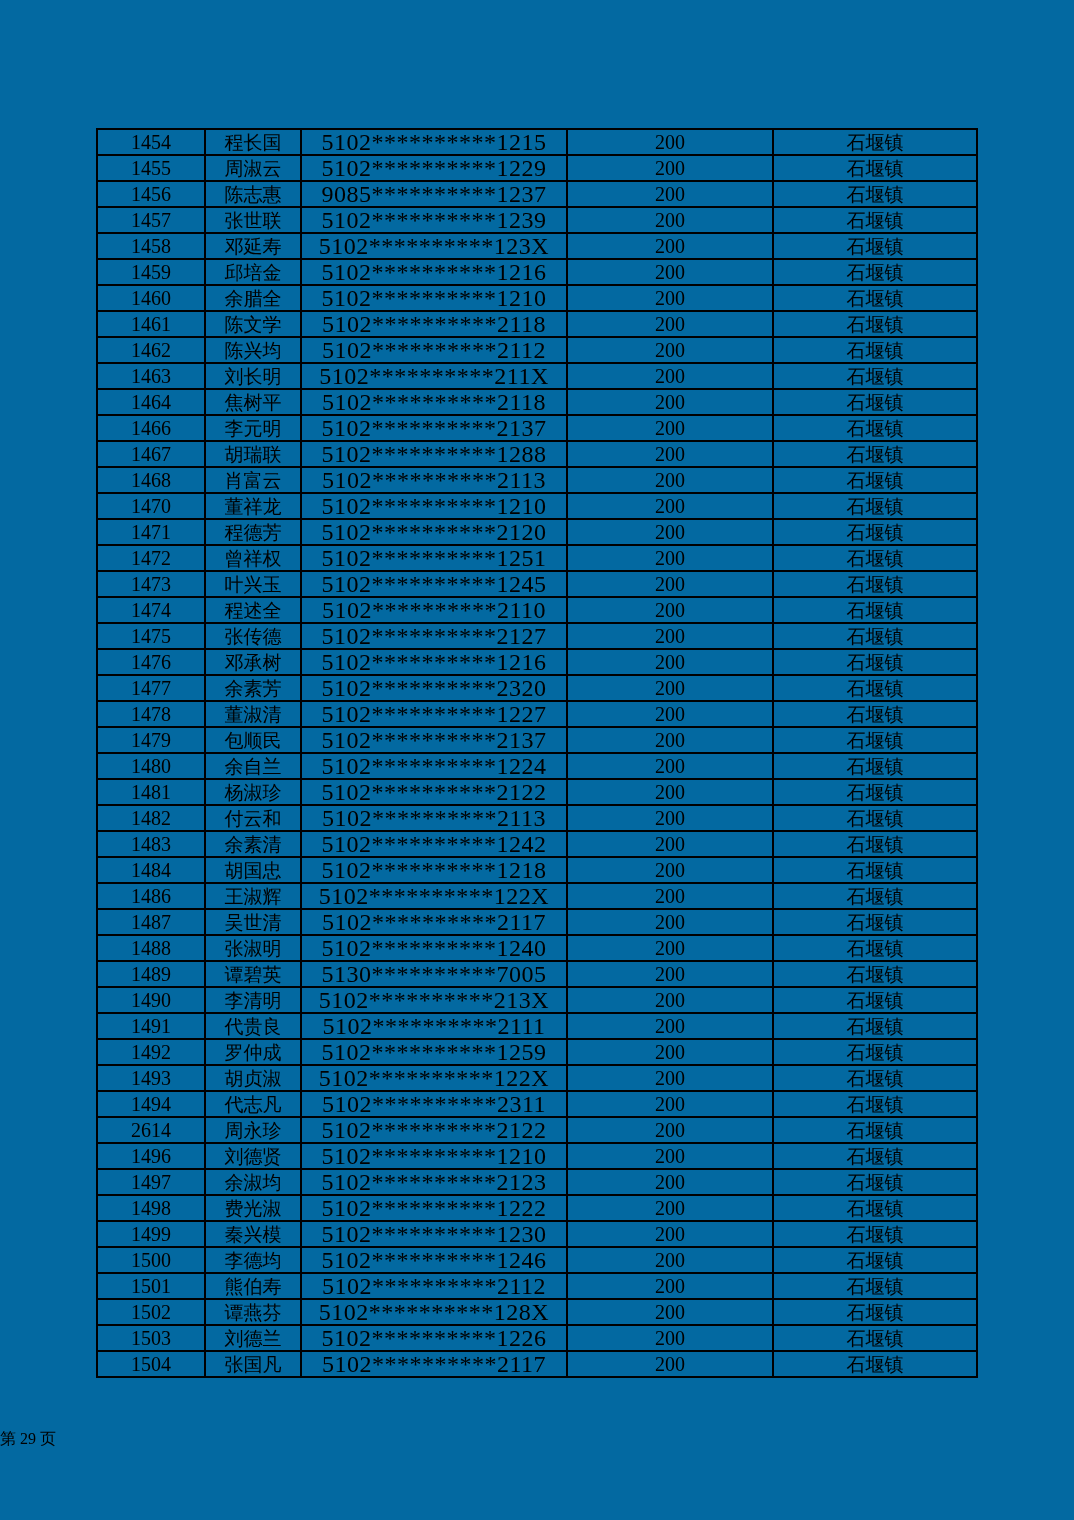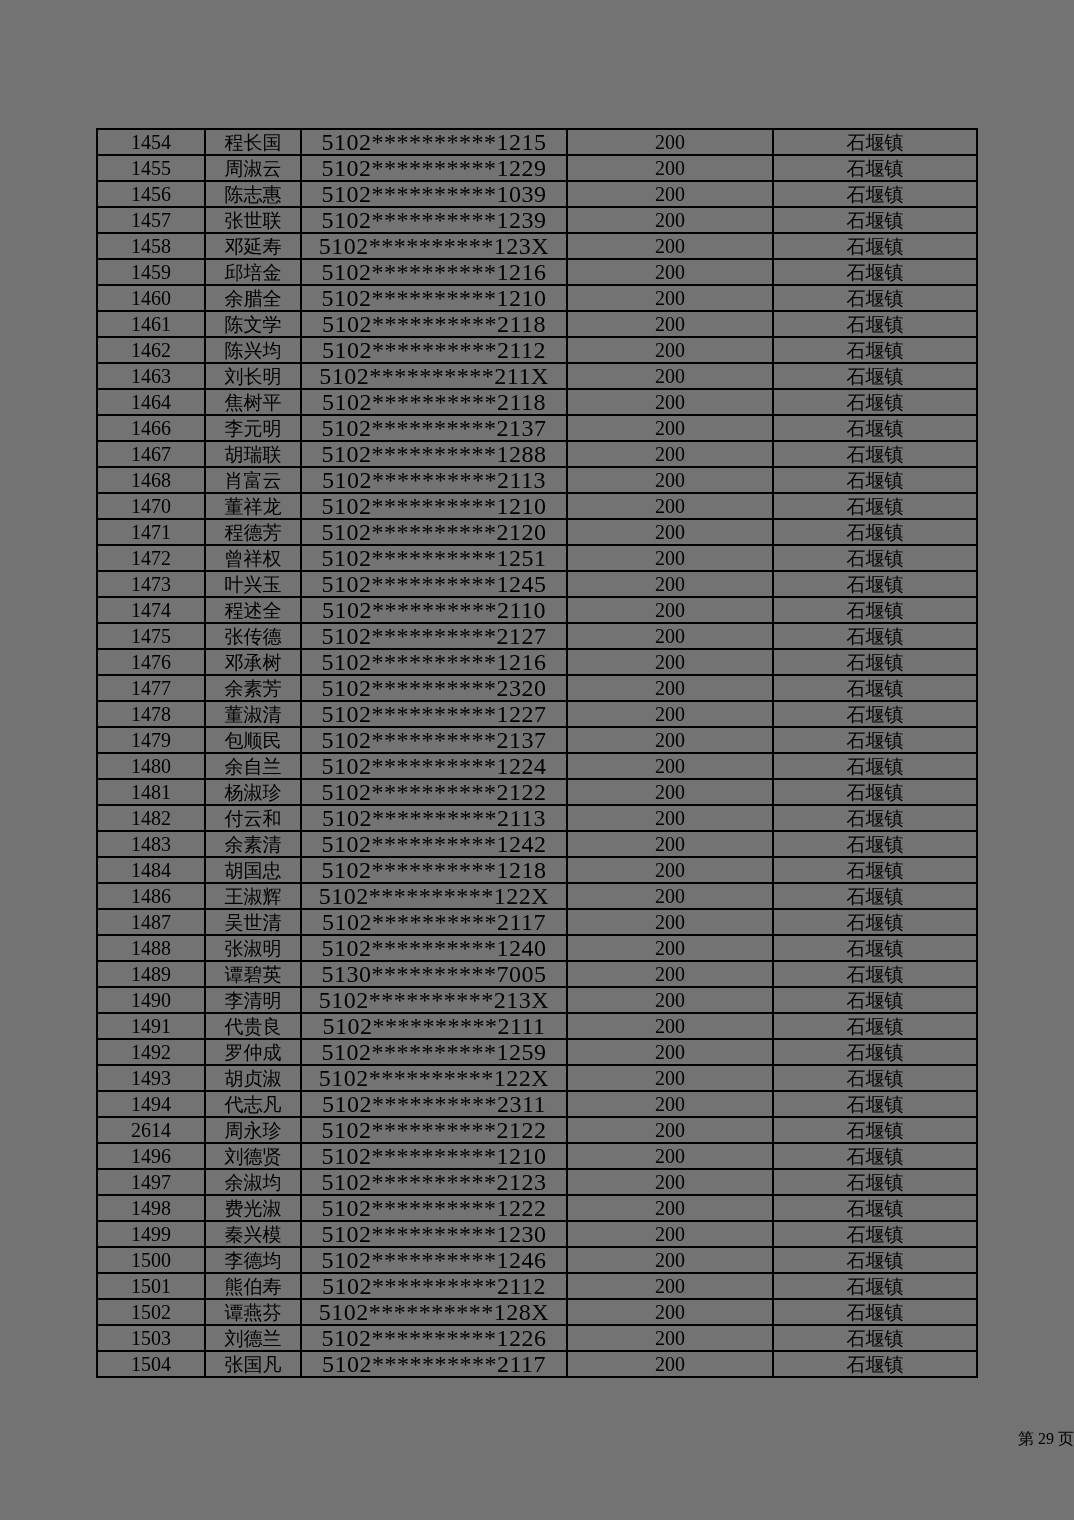--- a/index.html
+++ b/index.html
@@ -13,21 +13,21 @@
     position: relative;
     font-family: "Liberation Serif", "DejaVu Serif", serif;
     color: #000000;
   }
   .page {
     position: absolute;
     left: 0;
     top: 0;
     width: 1074px;
     height: 1520px;
-    background: #737373;
+    background: #0369a1;
     overflow: hidden;
   }
   table.roster {
     position: absolute;
     left: 96px;
     top: 128px;
     width: 880px;
     height: 1245px;
     border-collapse: collapse;
     table-layout: fixed;
@@ -50,21 +50,21 @@
   }
   table.roster td.num-cell,
   table.roster td.amount-cell {
     font-size: 20px;
   }
   .footer {
     position: absolute;
     top: 1429px;
     left: 0;
     width: 1074px;
-    text-align: right;
+    text-align: left;
     font-size: 16px;
     color: #000000;
     font-family: "Liberation Serif", "DejaVu Serif", serif;
   }
 </style>
 </head>
 <body>
 
 <div class="page">
 
@@ -87,21 +87,21 @@
         <tr>
           <td class="num-cell">1455</td>
           <td>周淑云</td>
           <td class="id-cell">5102**********1229</td>
           <td class="amount-cell">200</td>
           <td>石堰镇</td>
         </tr>
         <tr>
           <td class="num-cell">1456</td>
           <td>陈志惠</td>
-          <td class="id-cell">5102**********1039</td>
+          <td class="id-cell">9085**********1237</td>
           <td class="amount-cell">200</td>
           <td>石堰镇</td>
         </tr>
         <tr>
           <td class="num-cell">1457</td>
           <td>张世联</td>
           <td class="id-cell">5102**********1239</td>
           <td class="amount-cell">200</td>
           <td>石堰镇</td>
         </tr>

